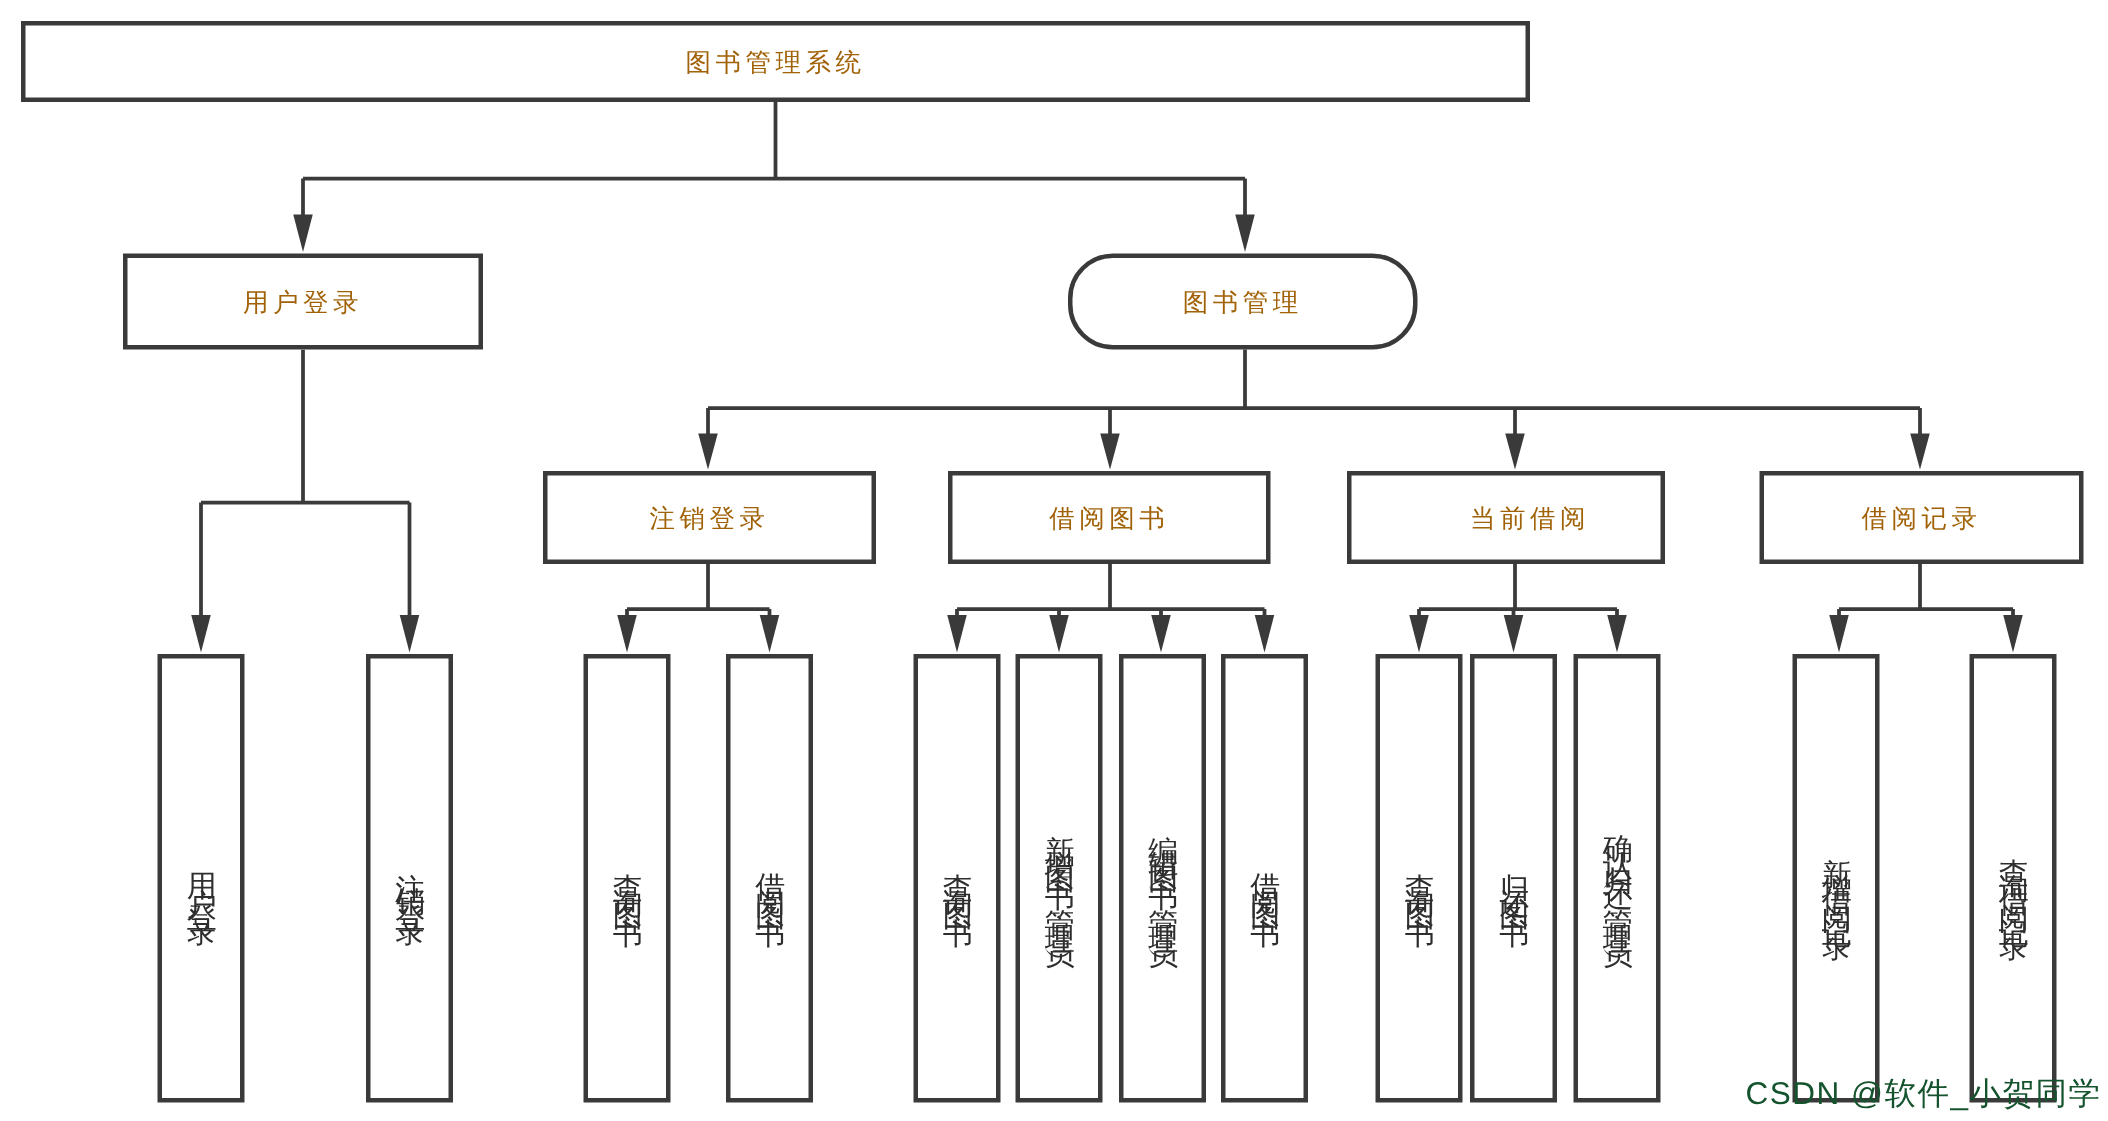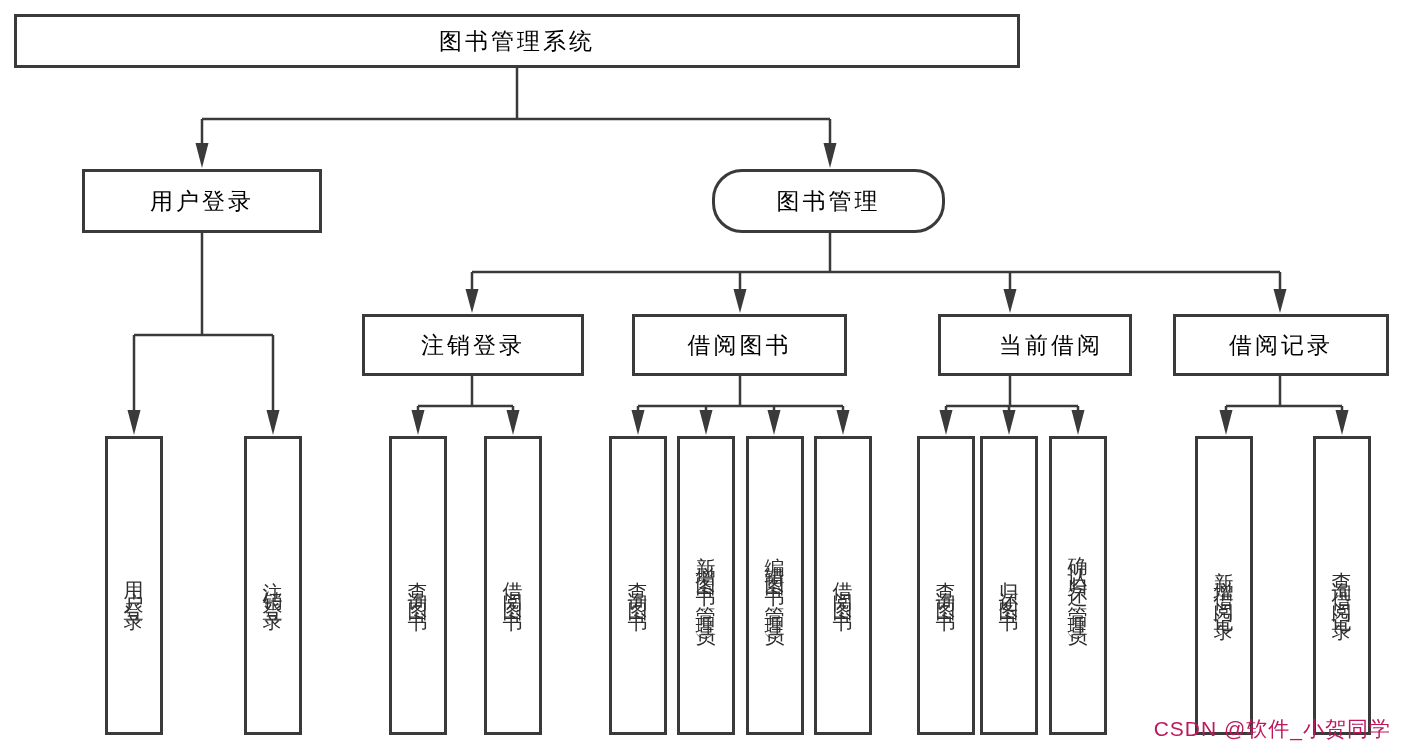--- a/index.html
+++ b/index.html
@@ -24,62 +24,62 @@
     position: absolute;
     box-sizing: border-box;
     background: #ffffff;
     border: 3px solid #3a3a3a;
     display: flex;
     align-items: center;
     justify-content: center;
     color: #2e2e2e;
   }
   .h-label {
-    font-size: 23px;
+    font-size: 17px;
     letter-spacing: 3px;
     white-space: nowrap;
-    color: #000000;
+    color: #a16207;
   }
   .v-label {
     writing-mode: vertical-rl;
     text-orientation: mixed;
     font-size: 20px;
     letter-spacing: 10px;
     line-height: 1;
     color: #2e2e2e;
     white-space: nowrap;
   }
   
   .n-root  { left: 14px;   top: 14px;  width: 1006px; height: 54px; }
   .n-l2a   { left: 82px;   top: 169px; width: 240px;  height: 64px; }
   .n-l2b   { left: 712px;  top: 169px; width: 233px;  height: 64px; border-radius: 30px; }
   .n-l3a   { left: 362px;  top: 314px; width: 222px;  height: 62px; }
   .n-l3b   { left: 632px;  top: 314px; width: 215px;  height: 62px; }
-  .n-l3c   { left: 938px;  top: 314px; width: 194px;  height: 62px; padding-left: 32px; }
+  .n-l3c   { left: 898px;  top: 314px; width: 212px;  height: 62px; padding-left: 32px; }
   .n-l3d   { left: 1173px; top: 314px; width: 216px;  height: 62px; align-items: center; }
   .leaf    { top: 436px; width: 58px; height: 299px; }
   .n-lf01  { left: 105px;  }
   .n-lf02  { left: 244px;  }
   .n-lf03  { left: 389px;  }
   .n-lf04  { left: 484px;  }
   .n-lf05  { left: 609px;  }
   .n-lf06  { left: 677px;  }
   .n-lf07  { left: 746px;  }
   .n-lf08  { left: 814px;  }
   .n-lf09  { left: 917px;  }
   .n-lf10  { left: 980px;  }
   .n-lf11  { left: 1049px; }
   .n-lf12  { left: 1195px; }
   .n-lf13  { left: 1313px; }
   .watermark {
     position: absolute;
-    right: 14px;
+    right: 4px;
     bottom: 4px;
     font-size: 21px;
-    color: #be185d;
+    color: #14532d;
     letter-spacing: 1px;
     white-space: nowrap;
     z-index: 5;
   }
 </style>
 </head>
 <body>
 
 <div class="canvas">
 

